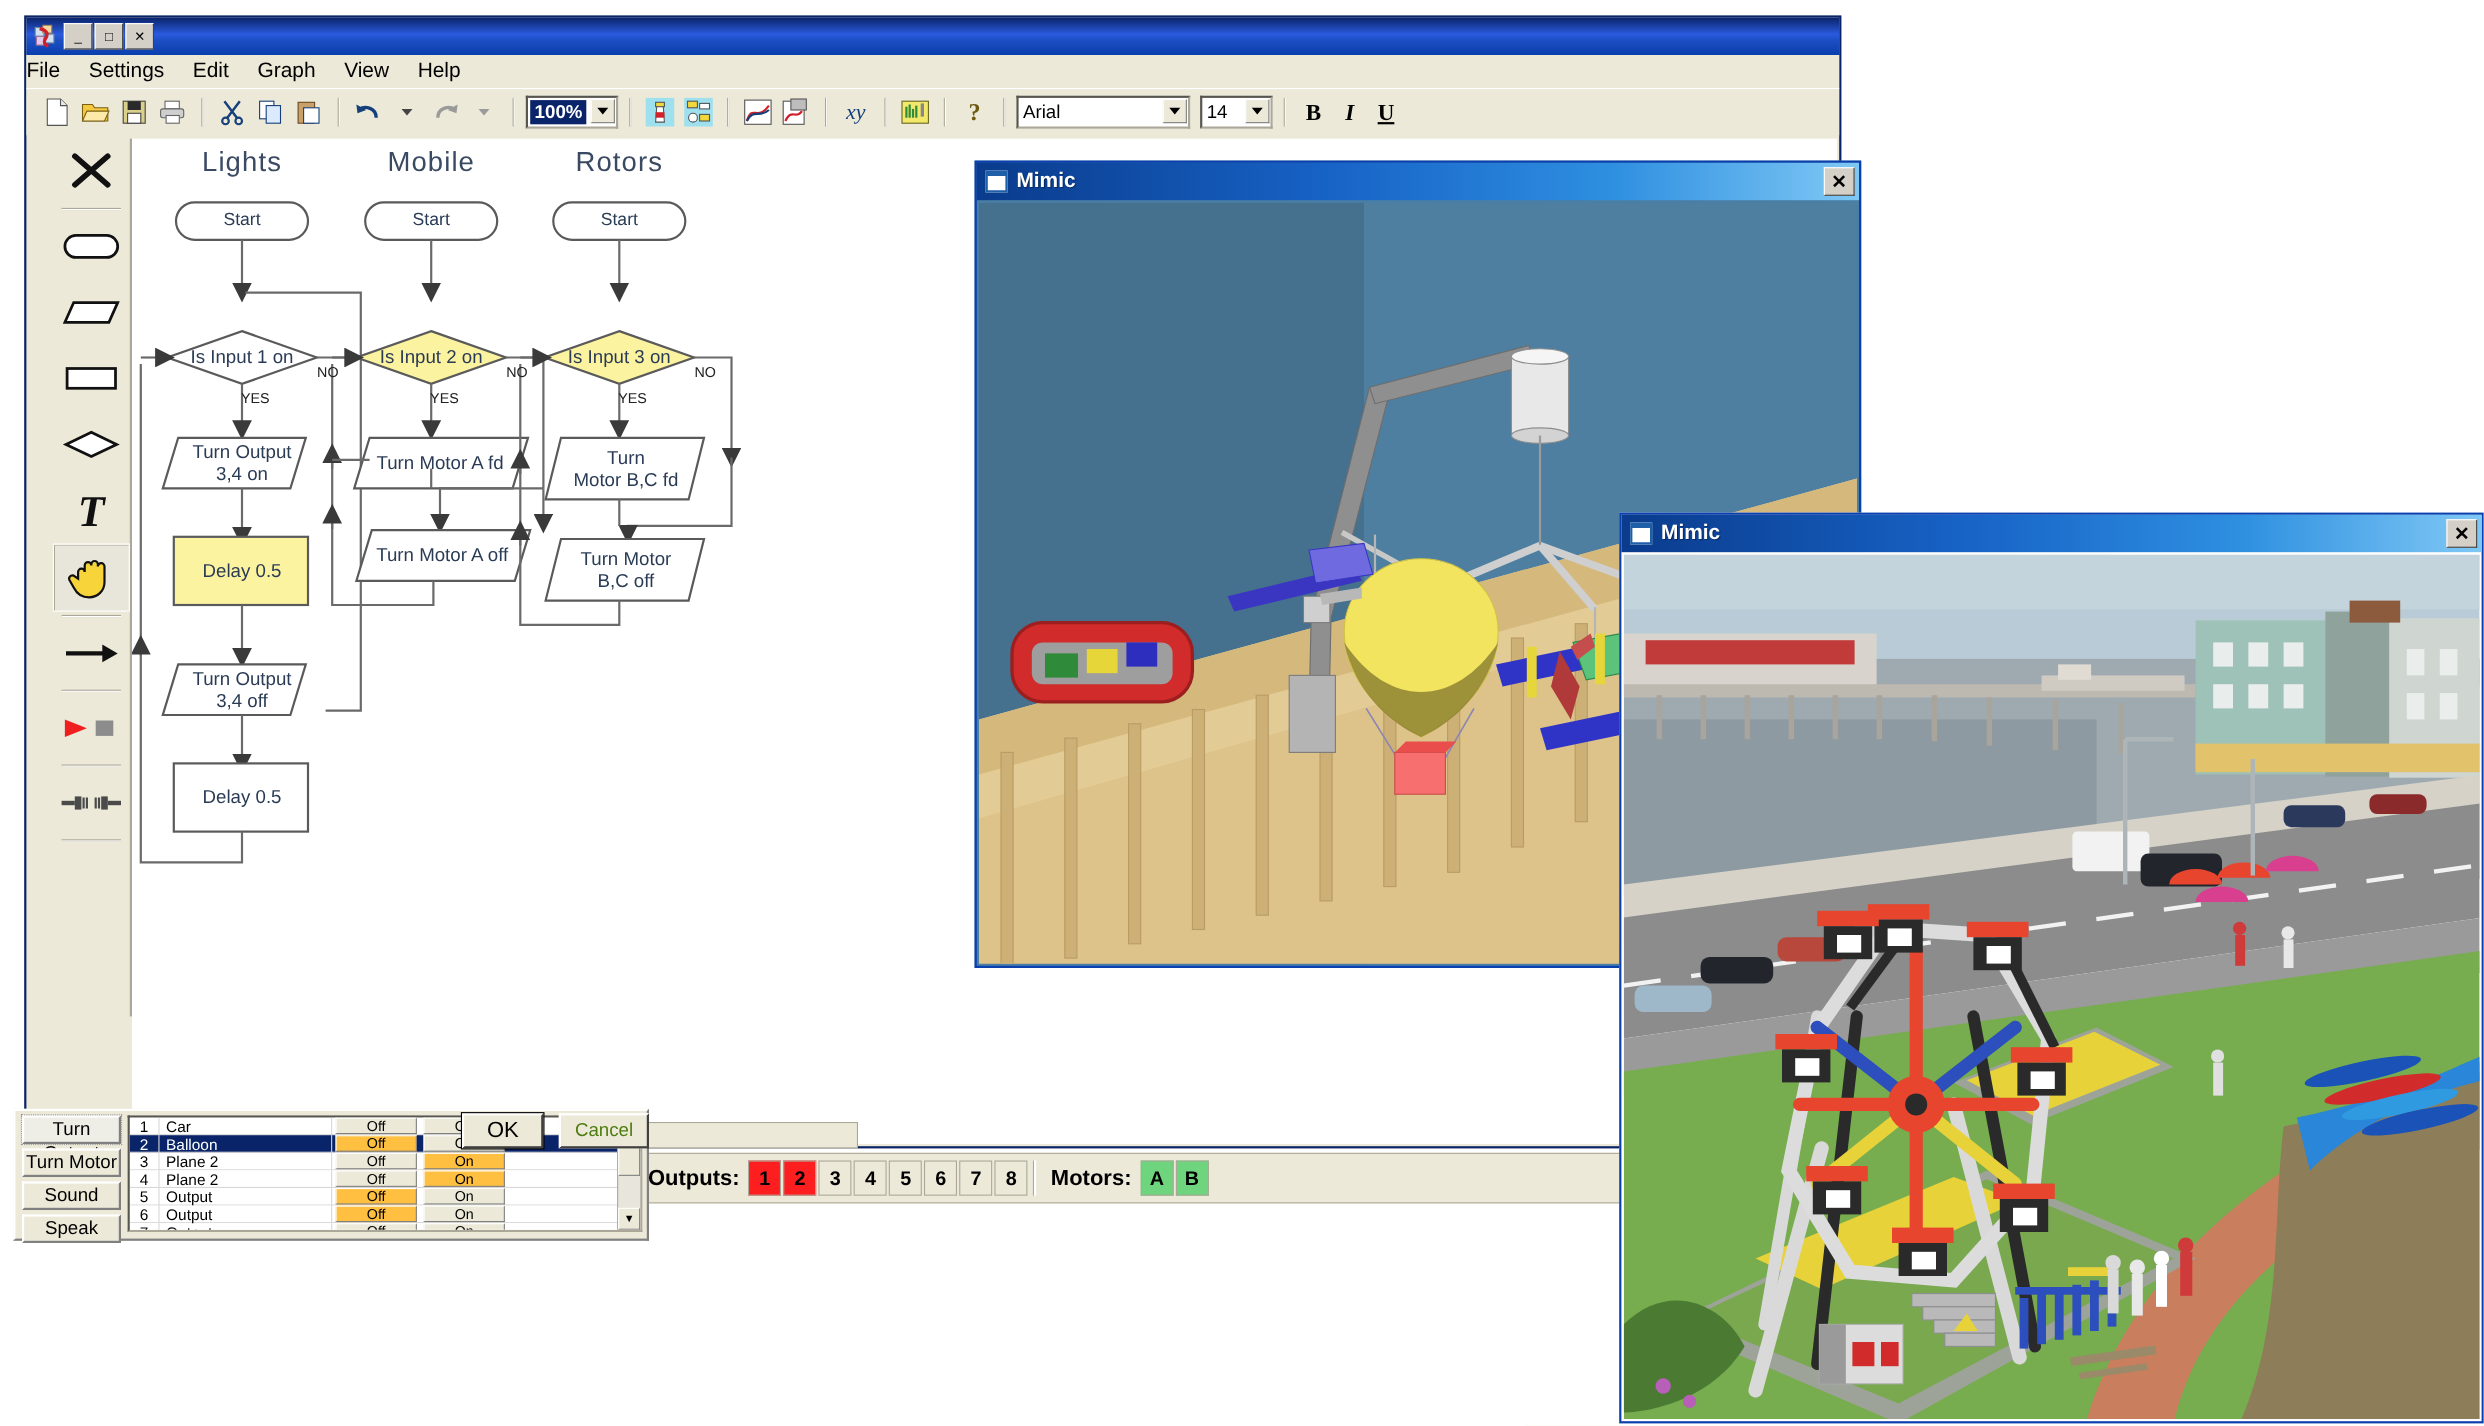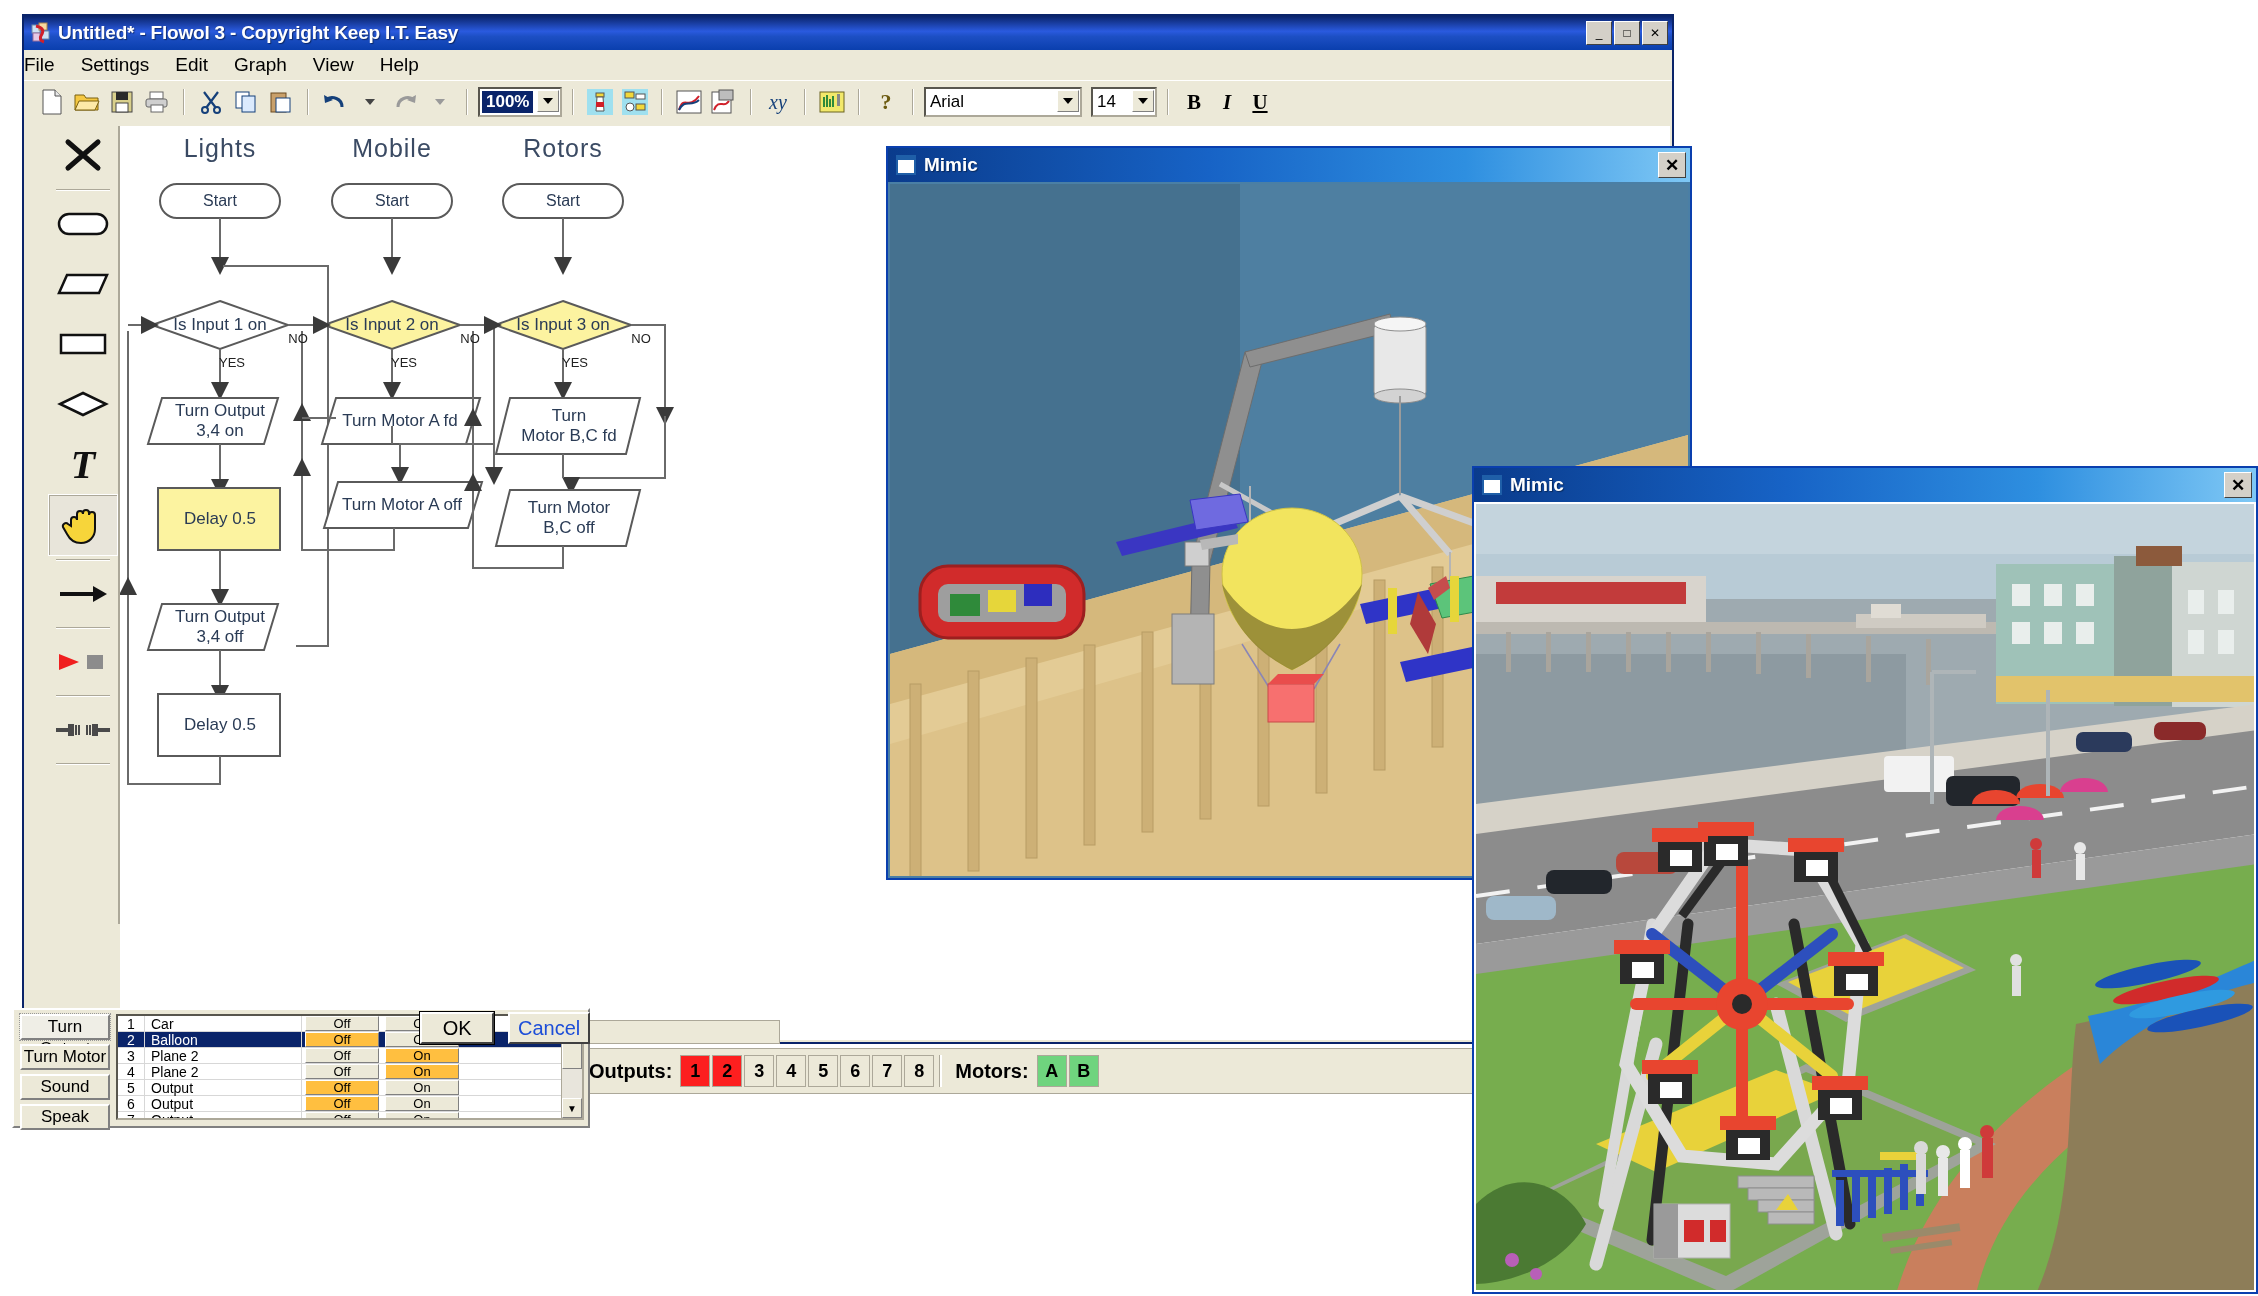--- a/index.html
+++ b/index.html
@@ -78,21 +78,20 @@
   <div class="titlebar">
     <span class="tb-icon">
       <svg width="22" height="22" viewBox="0 0 22 22" class="nohit">
         <rect x="2" y="3" width="8" height="8" fill="#cfe2f3" stroke="#6a87a8"></rect>
         <rect x="9" y="1" width="8" height="7" fill="#f7d9a0" stroke="#a8844e"></rect>
         <rect x="11" y="9" width="8" height="8" fill="#cfe2f3" stroke="#6a87a8"></rect>
         <rect x="3" y="11" width="7" height="8" fill="#e6c9e6" stroke="#9a6f9a"></rect>
         <path d="M6 4 q9 2 6 8 q-4 6 2 8" stroke="#d0202a" stroke-width="3" fill="none"></path>
       </svg>
     </span>
-    <span class="tb-title">Untitled* - Flowol 3 - Copyright Keep I.T. Easy</span>
     <span class="tb-btns">
       <span class="tb-btn">_</span>
       <span class="tb-btn">□</span>
       <span class="tb-btn">✕</span>
     </span>
   </div>
 
   <div class="menubar">
     <span>File</span>
     <span>Settings</span>
@@ -843,14 +842,14 @@
                     display:flex;align-items:center;justify-content:center;font-size:10px;">▼</div>
       </div>
     </div>
   </div>
 </div>
 
 <div style="position:absolute;left:420px;top:1012px;width:170px;height:38px;display:flex;gap:14px;">
   <button style="width:78px;height:32px;background:#ece9d8;border:2px solid #fff;border-right-color:#404040;border-bottom-color:#404040;
                  outline:1px solid #000;font-size:20px;font-family:'Liberation Sans',sans-serif;color:#000;">OK</button>
   <button style="width:86px;height:32px;background:#ece9d8;border:2px solid #fff;border-right-color:#404040;border-bottom-color:#404040;
-                 font-size:20px;font-family:'Liberation Sans',sans-serif;color:#1d4ed8;">Cancel</button>
+                 font-size:17px;font-family:'Liberation Sans',sans-serif;color:#4d7c0f;">Cancel</button>
 </div>
 
 </body></html>

